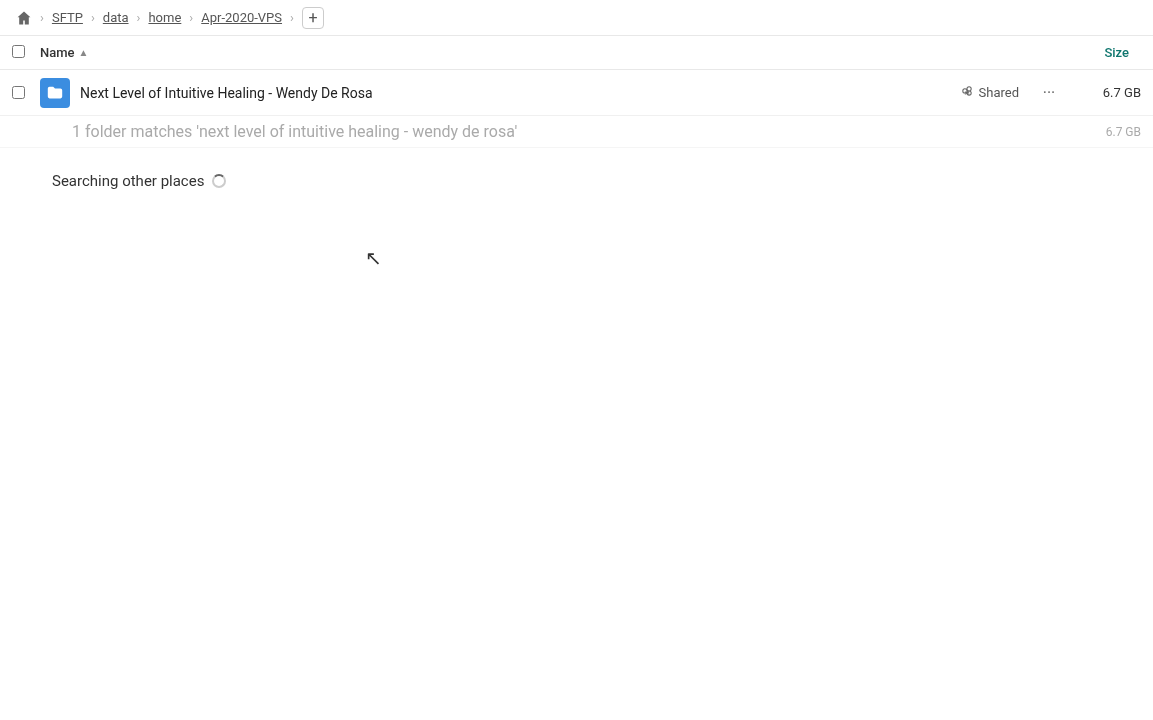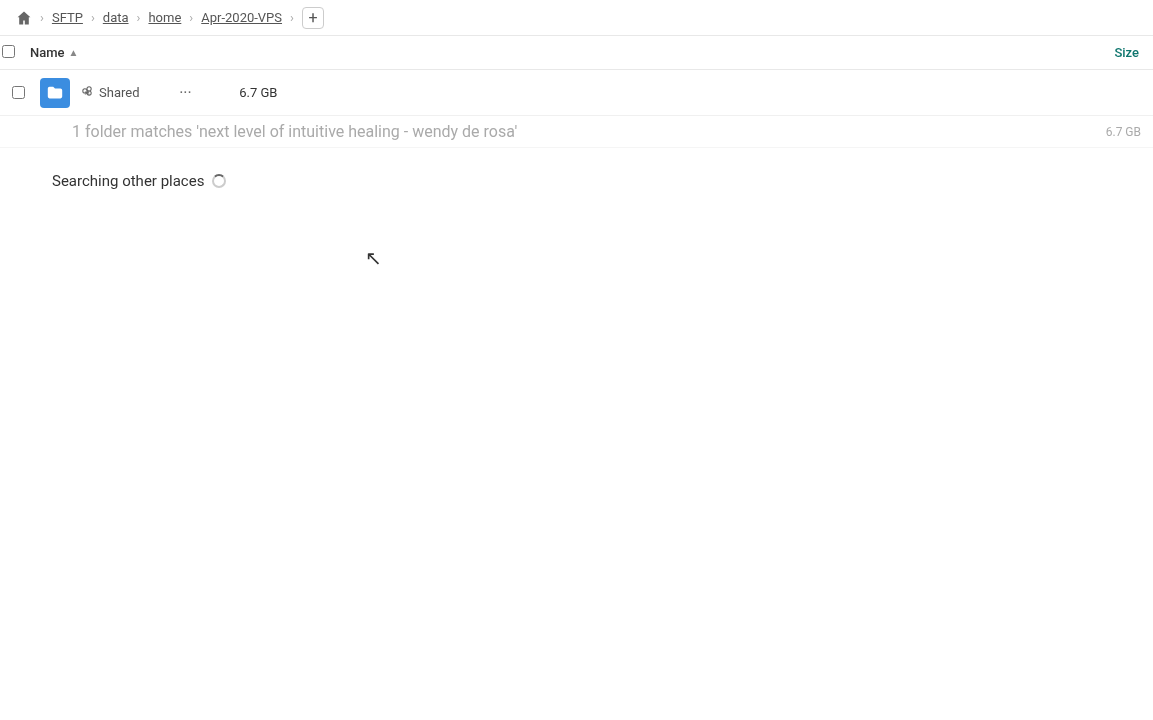--- a/index.html
+++ b/index.html
@@ -63,21 +63,21 @@
       cursor: pointer;
       color: #555;
       font-size: 16px;
       margin-left: 4px;
     }
 
     
     .column-header {
       display: flex;
       align-items: center;
-      padding: 6px 2px;
+      padding: 6px 12px;
       border-bottom: 1px solid #e8e8e8;
       height: 34px;
       justify-content: flex-end;
     }
     .col-checkbox {
       width: 20px;
       margin-right: 8px;
     }
     .col-name {
       flex: 1;
@@ -144,21 +144,21 @@
       flex: 1;
       font-size: 14px;
       color: #222;
     }
     .file-shared {
       display: flex;
       align-items: center;
       gap: 5px;
       color: #555;
       font-size: 13px;
-      margin-right: 32px;
+      margin-right: 16px;
     }
     .file-shared svg {
       width: 14px;
       height: 14px;
       fill: #666;
     }
     .file-more {
       display: flex;
       align-items: center;
       justify-content: center;
@@ -269,20 +269,21 @@
     <input type="checkbox" style="cursor: pointer;">
   </div>
   <div class="file-icon">
     <div class="folder-icon-wrap">
       <svg viewBox="0 0 20 20" xmlns="http://www.w3.org/2000/svg">
         <path d="M2 5a2 2 0 012-2h4l2 2h6a2 2 0 012 2v7a2 2 0 01-2 2H4a2 2 0 01-2-2V5z"></path>
         <path d="M8 10h4M10 8v4" stroke="rgba(255,255,255,0.7)" stroke-width="1.5" stroke-linecap="round" fill="none"></path>
       </svg>
     </div>
   </div>
+  <div class="file-name">Next Level of Intuitive Healing - Wendy De Rosa</div>
   <div class="file-shared">
     <svg viewBox="0 0 20 20" xmlns="http://www.w3.org/2000/svg">
       <path d="M13 7a3 3 0 100-6 3 3 0 000 6zM7 10a3 3 0 100-6 3 3 0 000 6zM13 13a3 3 0 100-6 3 3 0 000 6z" fill="none" stroke="#666" stroke-width="1.5"></path>
       <path d="M7.5 8.5l5 3M7.5 11.5l5-3" stroke="#666" stroke-width="1.5" stroke-linecap="round"></path>
     </svg>
     <span>Shared</span>
   </div>
   <div class="file-more">···</div>
   <div class="file-size">6.7 GB</div>
 </div>

